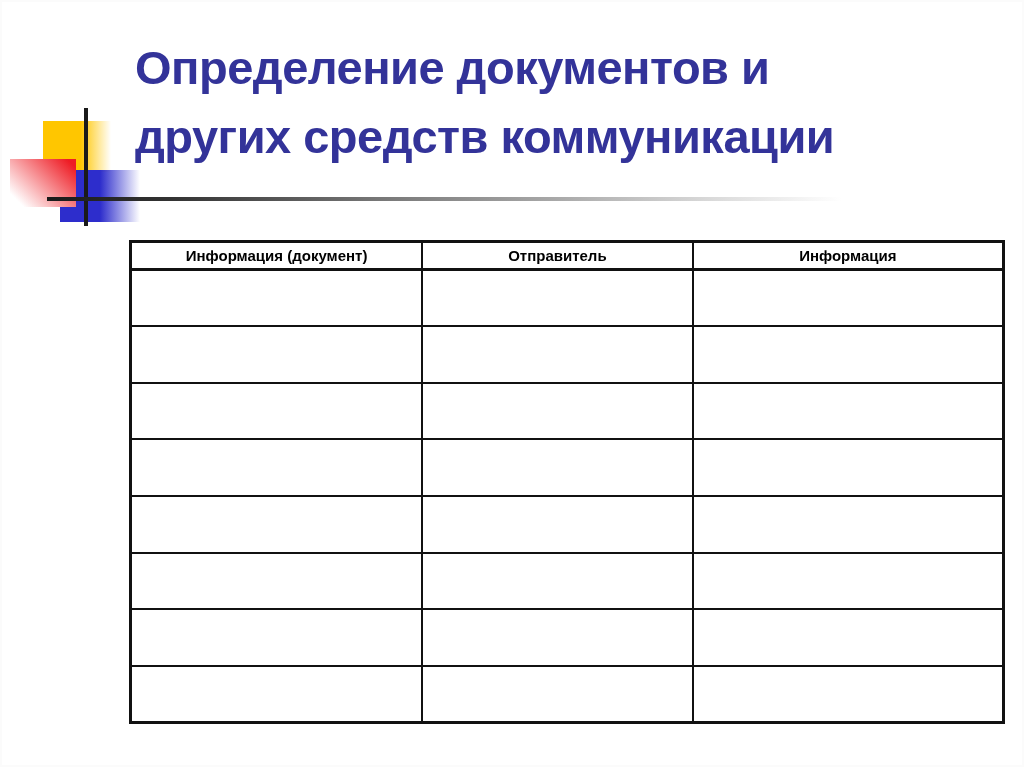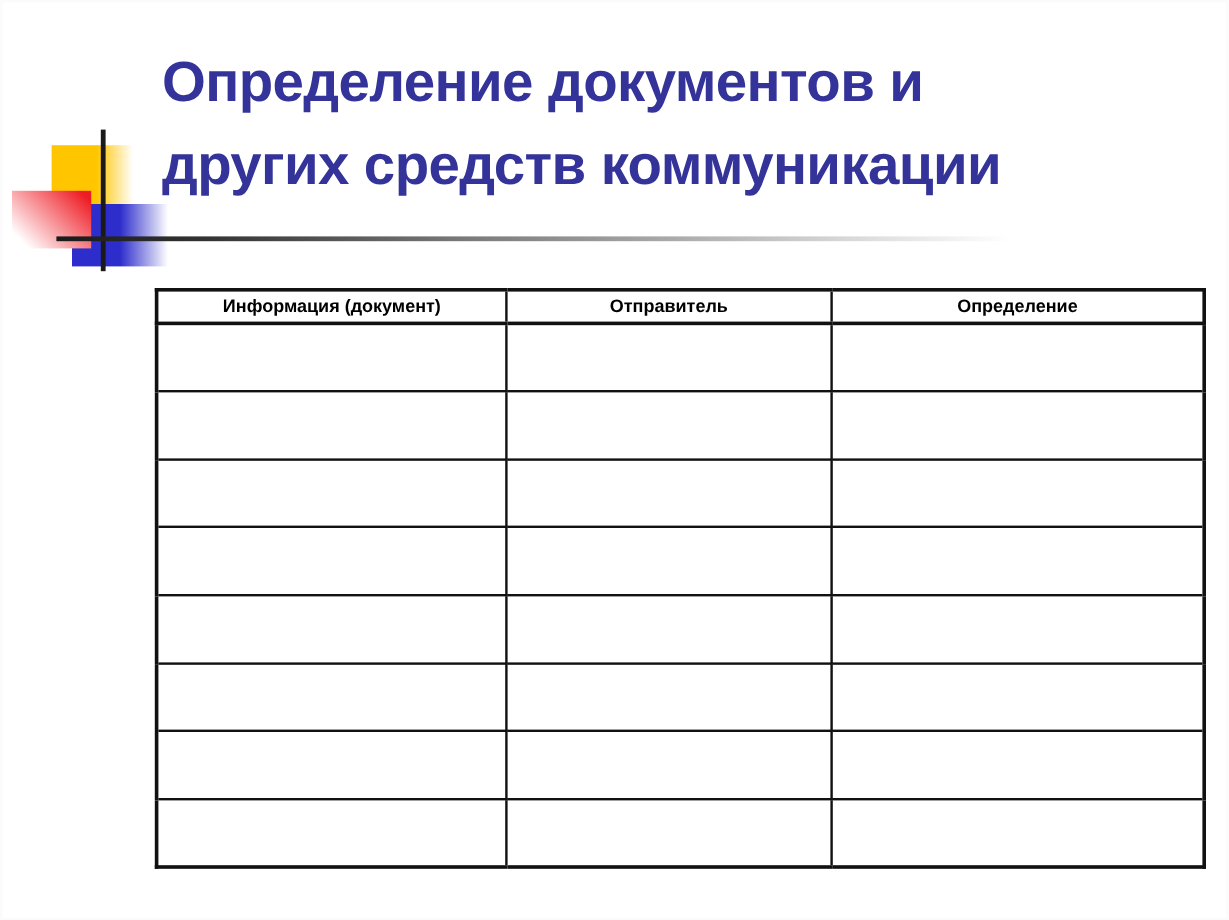--- a/index.html
+++ b/index.html
@@ -96,21 +96,21 @@
   <table class="sheet">
     <colgroup>
       <col class="c1">
         <col class="c2">
         <col class="c3">
     </colgroup>
     <thead>
       <tr>
         <th>Информация (документ)</th>
         <th>Отправитель</th>
-        <th>Определение</th>
+        <th>Информация</th>
       </tr>
     </thead>
     <tbody>
         <tr>
           <td></td>
           <td></td>
           <td></td>
         </tr>
         <tr>
           <td></td>

